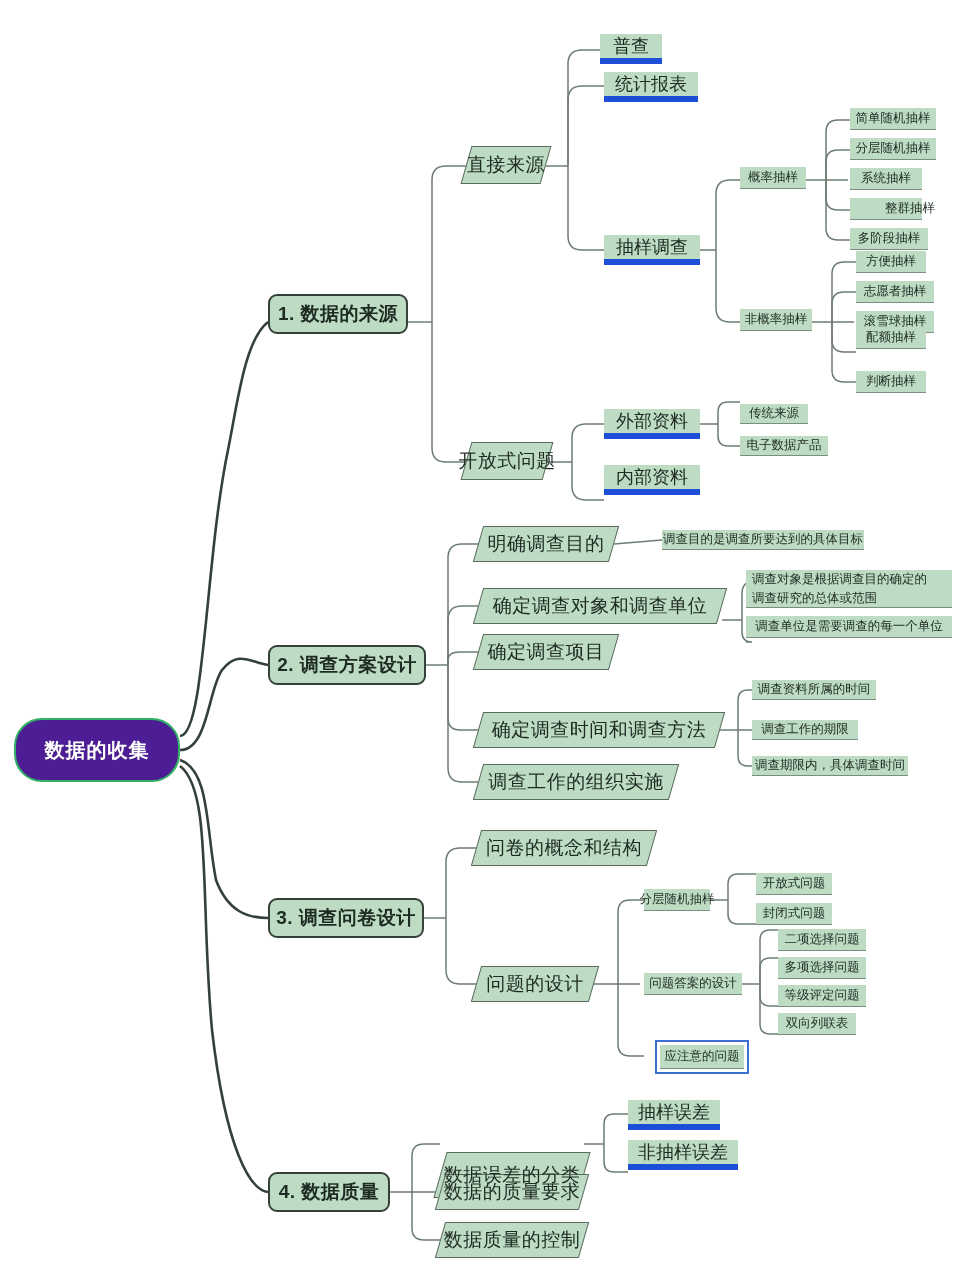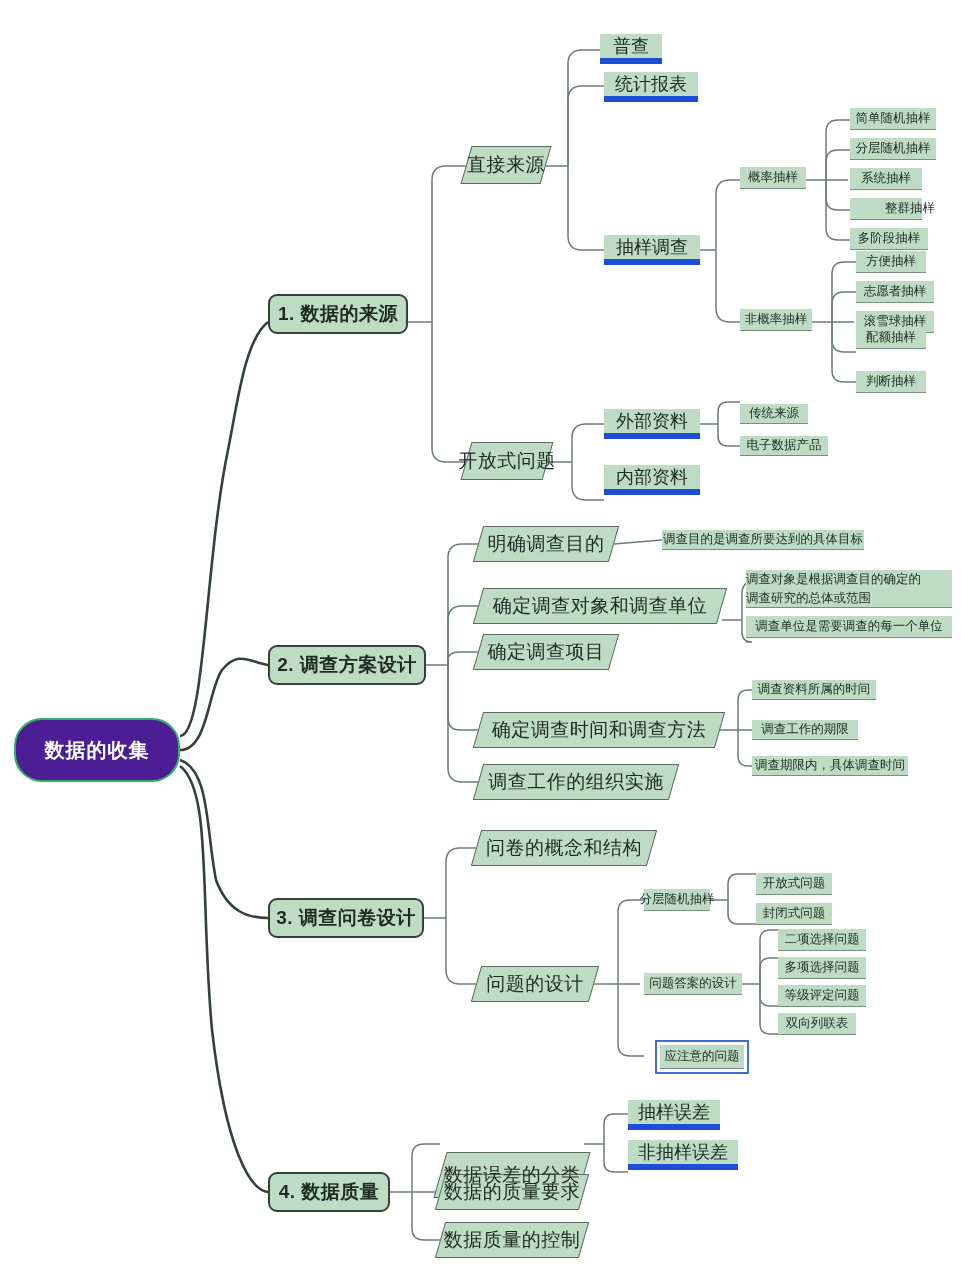--- a/index.html
+++ b/index.html
@@ -75,21 +75,21 @@
     border-bottom: 6px solid #1d4ed8;
     font-size: 18px;
   }
 
   
   .n-l4 {
     background: #bedcc4;
     border-bottom: 1.5px solid #7b8c81;
     font-size: 12.5px;
   }
-  .n-l4.multi { white-space: pre-line; text-align: left; justify-content: flex-start; padding-left: 0; line-height: 1.5; }
+  .n-l4.multi { white-space: pre-line; text-align: left; justify-content: flex-start; padding-left: 6px; line-height: 1.5; }
 
   
   .selected {
     outline: 2px solid #3c6fd1;
     outline-offset: 3px;
     margin-left: 16px;
   }
 </style>
 </head>
 <body>

